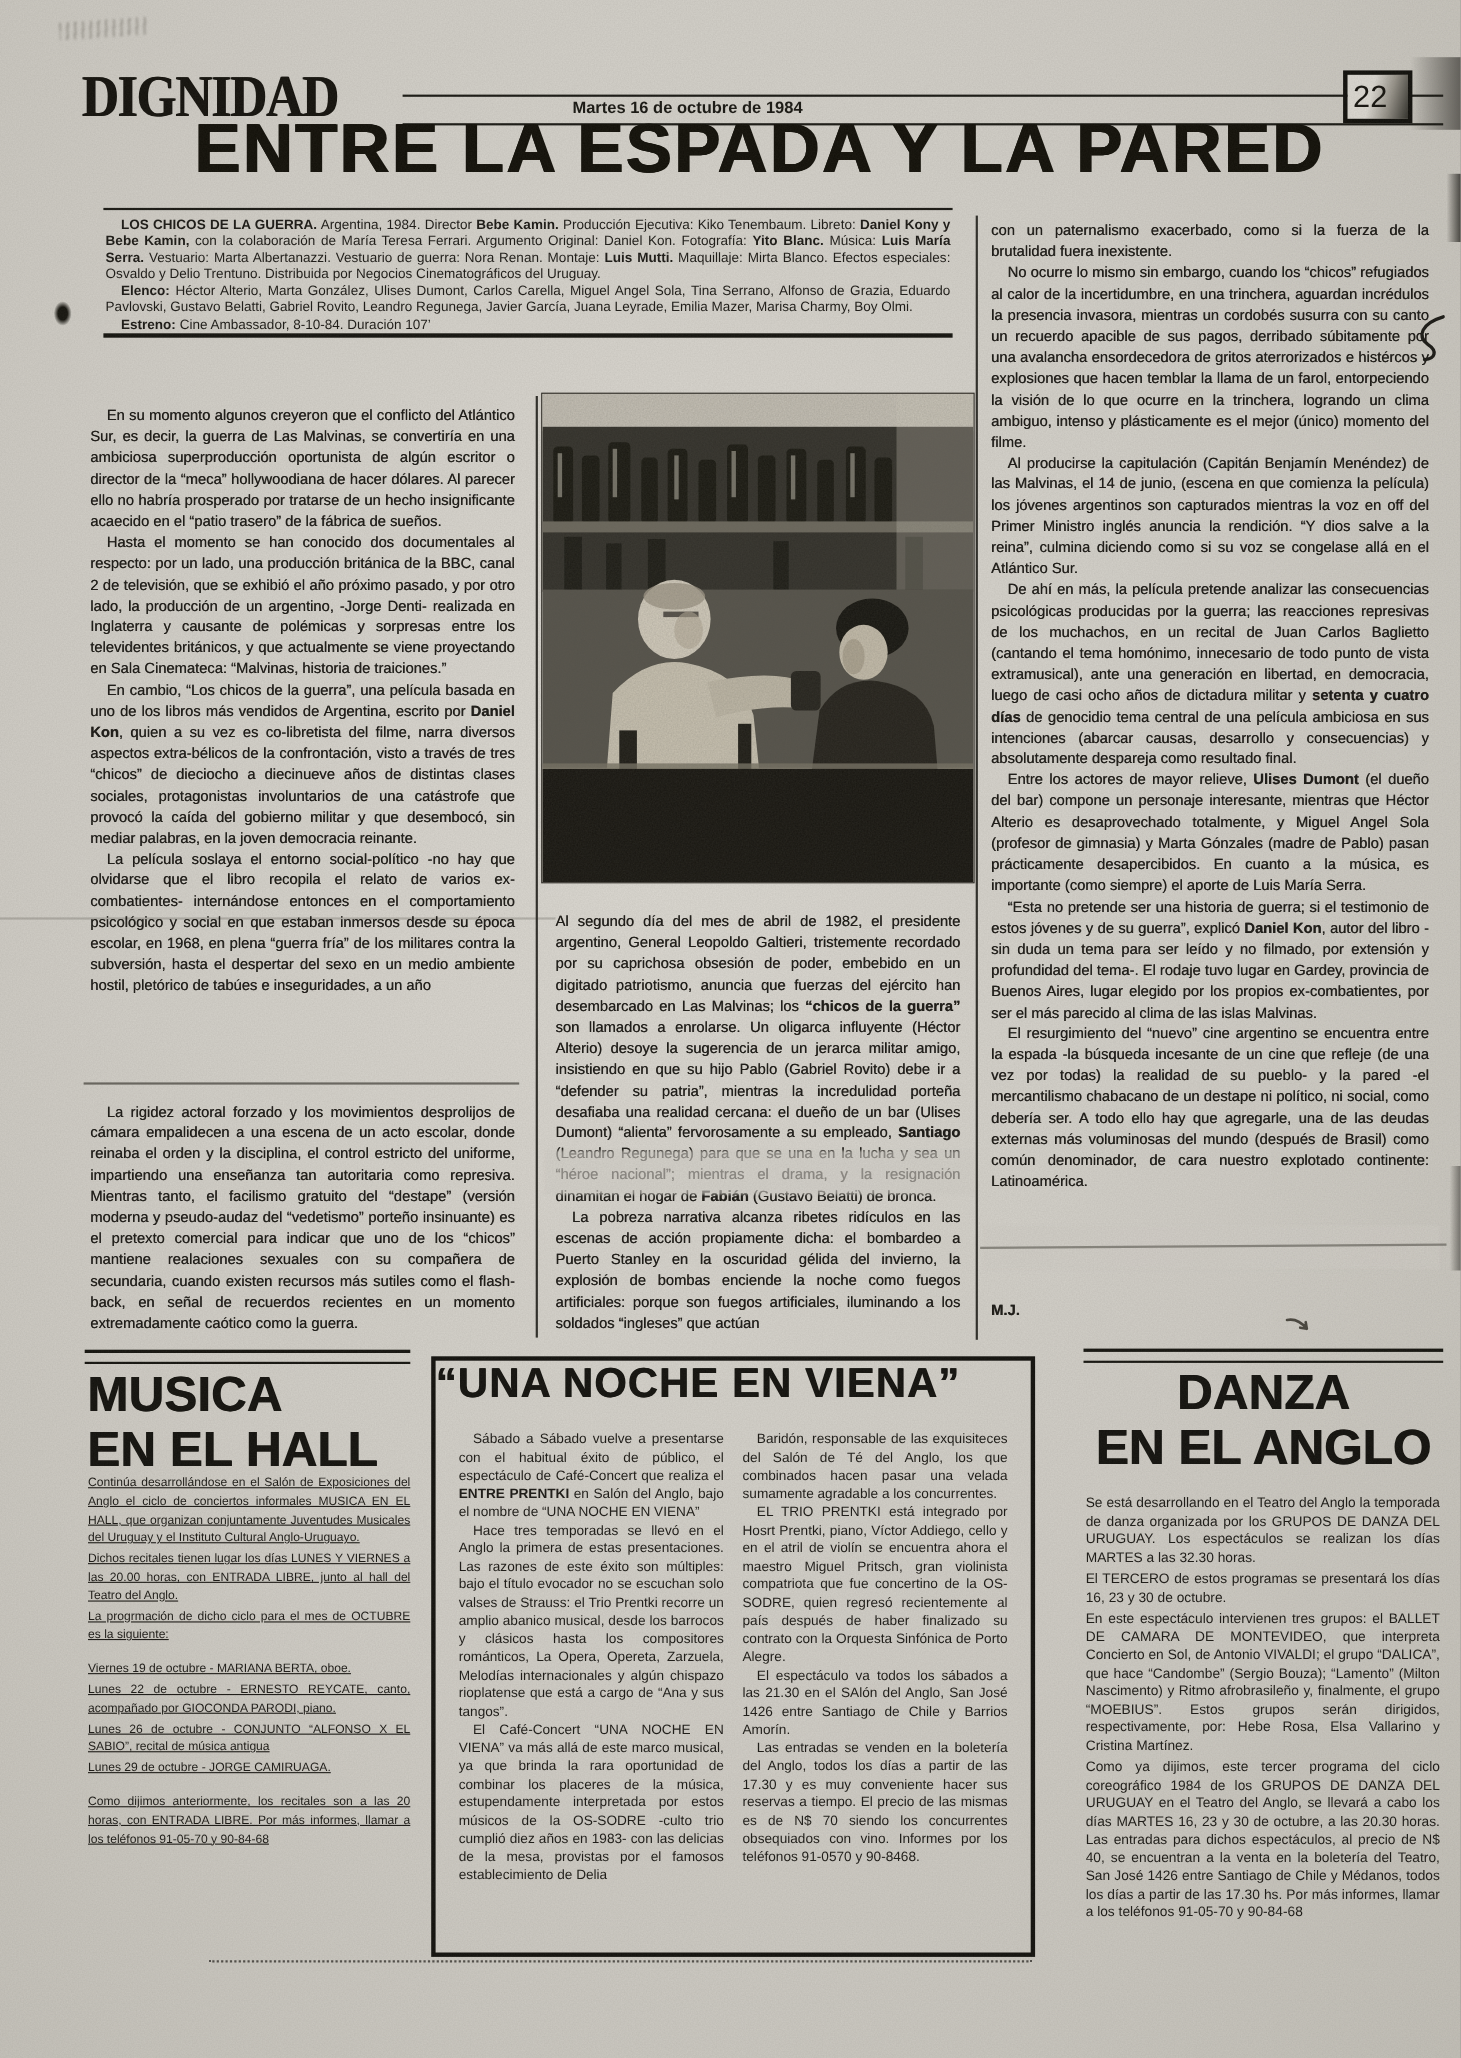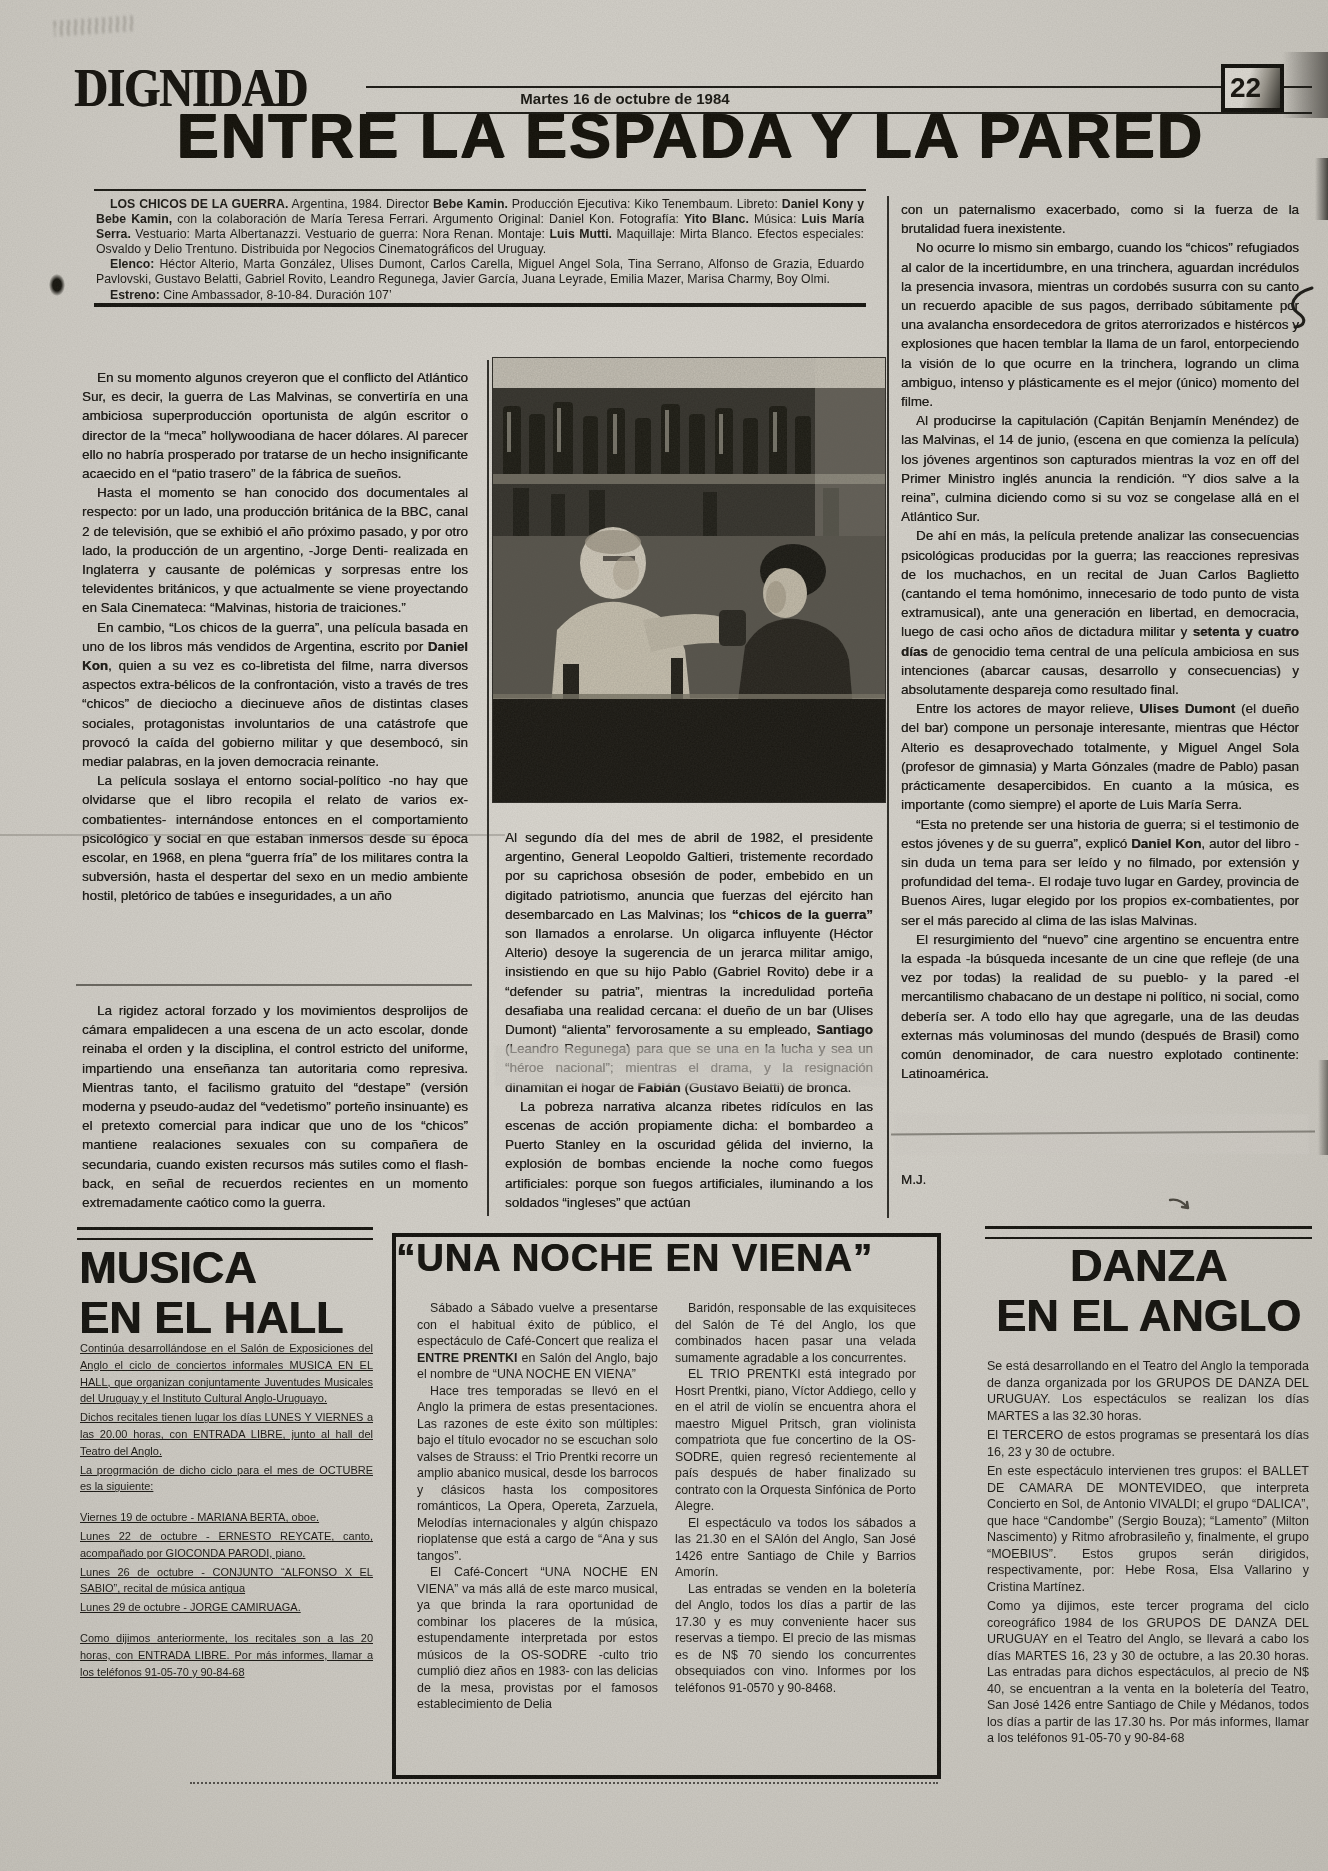--- a/index.html
+++ b/index.html
@@ -23,21 +23,21 @@
     border-top:2.5px solid #1a1914; border-bottom:2.5px solid #1a1914;
   }
   .date-text{
     position:absolute; left:139px; top:2px; width:240px; text-align:center;
     font-size:15px; font-weight:700; color:#181712;
   }
   .page-box{
     left:1221px; top:64px; width:50px; height:40px; border:4px solid #11100c;
     background:linear-gradient(105deg,#dcd9d2 40%, #97938a 68%, #33322c 100%);
     display:flex; align-items:center; justify-content:flex-start;
-    font-size:28px; font-weight:700; color:#15130e; padding-left:5px; box-sizing:content-box;
+    font-size:28px; font-weight:400; color:#15130e; padding-left:5px; box-sizing:content-box;
   }
   .corner-shadow{right:0; top:52px; width:46px; height:66px;
     background:linear-gradient(to right, rgba(30,28,24,0), rgba(30,28,24,.6));}
 
   .headline{
     left:70px; top:99px; width:1240px; text-align:center; white-space:nowrap;
     font-size:63px; font-weight:700; letter-spacing:2px; color:#121009;
     text-shadow:1.2px 0 0 currentColor, 0 .6px 0 currentColor;
   }
 
@@ -51,21 +51,21 @@
 
   
   .col{position:absolute; text-align:justify; font-size:13.4px; line-height:19.2px;
        text-shadow:.3px 0 0 rgba(27,25,21,.8);}
   .col p{margin:0; text-indent:15px;}
   .col-first-flush p:first-child{text-indent:0;}
   .col1{left:82px; top:368px; width:386px;}
   .col1b{left:82px; top:1001px; width:386px;}
   .col2{left:505px; top:828px; width:368px;}
   .col3{left:901px; top:200px; width:398px;}
-  .signature{margin-top:4px; font-weight:400; text-indent:0;}
+  .signature{margin-top:15px; font-weight:700; text-indent:0;}
 
   .vrule{position:absolute; width:2px; background:#2e2d28;}
   .vrule-a{left:487px; top:360px; height:856px;}
   .vrule-b{left:887px; top:196px; height:1022px;}
   .col1-rule{left:76px; top:984px; width:396px; height:2px; background:#45433c; opacity:.75;}
 
   
   .photo{left:492px; top:357px; width:392px; height:444px; border:1px solid #2c2a25;
          background:#b3afa6; overflow:hidden;}
 

